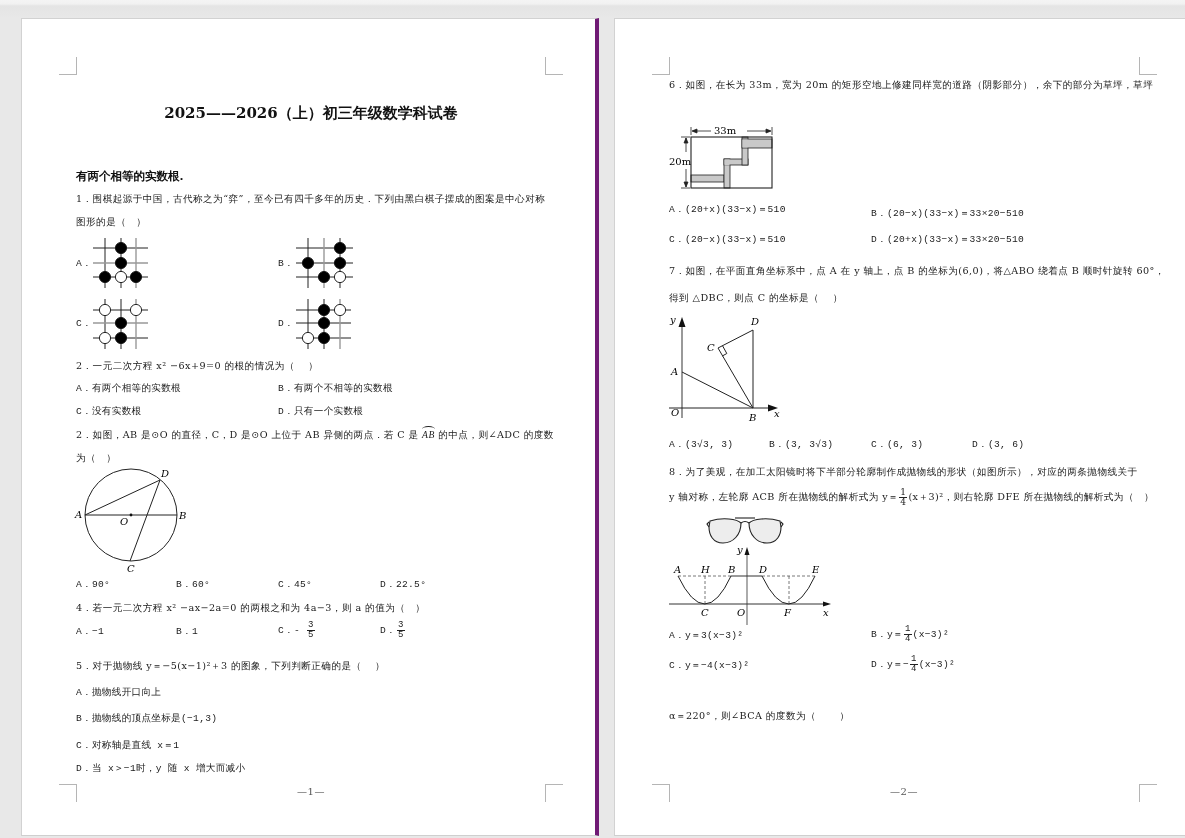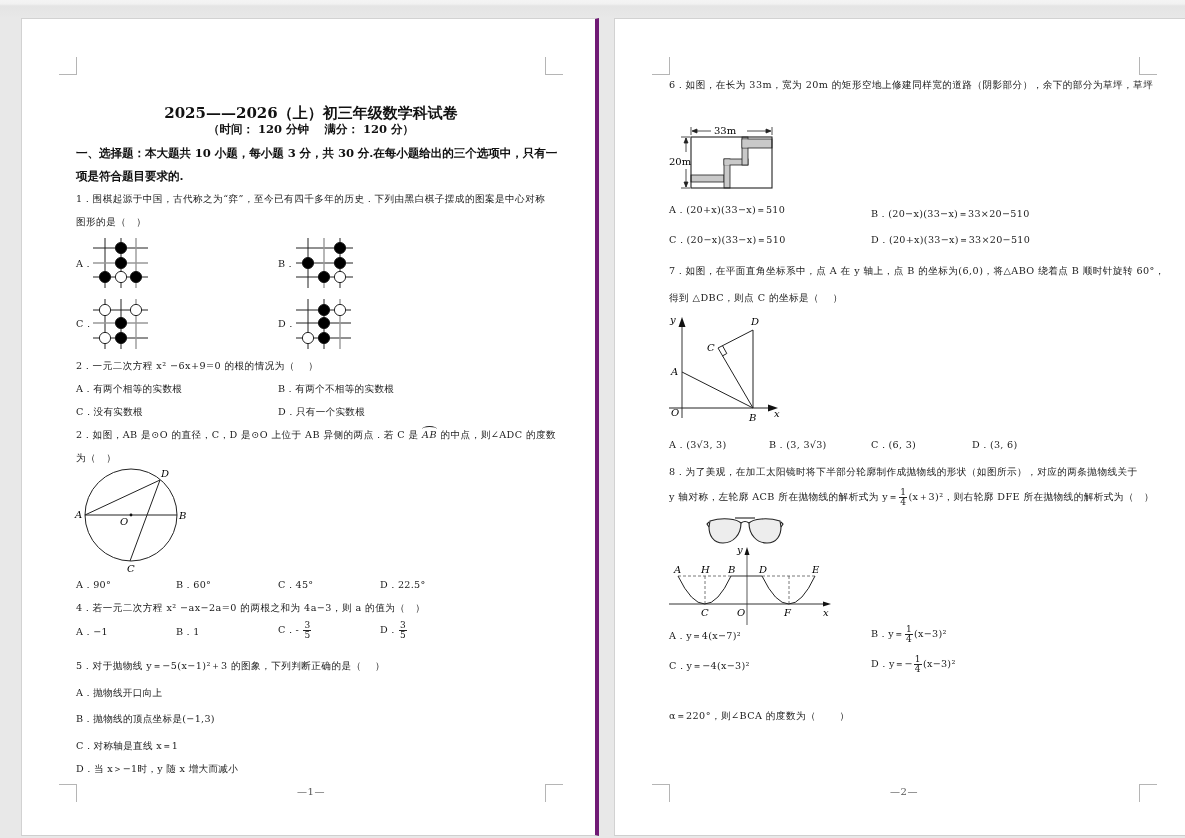--- a/index.html
+++ b/index.html
@@ -20,23 +20,23 @@
   .mk-tl { border-right-width:1px; border-bottom-width:1px; }
   .mk-tr { border-left-width:1px; border-bottom-width:1px; }
   .mk-bl { border-right-width:1px; border-top-width:1px; }
   .mk-br { border-left-width:1px; border-top-width:1px; }
   .handle { position:absolute; left:41px; top:72px; width:9px; height:15px; }
   .handle i { position:absolute; width:2.5px; height:2.5px; background:#9a9a9a; border-radius:1px; }
   .title { position:absolute; left:0; width:578px; text-align:center; font-weight:bold; font-size:15px; top:85px; }
   .subtitle { position:absolute; left:0; width:578px; text-align:center; font-weight:bold; font-size:11.5px; top:103px; }
   .section { position:absolute; left:54px; font-weight:bold; font-size:11.6px; letter-spacing:-0.1px; white-space:nowrap; }
   .q { position:absolute; font-size:9.6px; letter-spacing:0.45px; white-space:nowrap; line-height:14px; color:#1a1a1a; }
-  .opt { position:absolute; font-size:9.6px; letter-spacing:0.3px; white-space:nowrap; line-height:14px; color:#1a1a1a; }
+  .opt { position:absolute; font-size:9.6px; letter-spacing:0.3px; white-space:nowrap; line-height:14px; color:#1a1a1a;font-family:Liberation Mono, monospace; }
   .pnum { position:absolute; left:0; width:578px; text-align:center; top:767px; font-size:10px; color:#555; letter-spacing:0.5px; }
-  .arc { position:relative; display:inline-block; font-style:italic; }
+  .arc { position:relative; display:inline-block; font-style:italic;font-family:Liberation Serif, serif; }
   .arc::before { content:""; position:absolute; left:0; right:0; top:-2px; height:5px; border-top:1px solid #222; border-radius:50% 50% 0 0; }
   .frac { display:inline-block; vertical-align:middle; text-align:center; font-size:9px; line-height:9px; margin:0 1px; }
   .frac span { display:block; }
   .frac .num { border-bottom:1px solid #222; padding:0 1px; }
   svg text { font-family:"DejaVu Serif","Liberation Serif",serif; font-style:italic; }
 </style>
 </head>
 <body>
 
 <div class="topband"></div>
@@ -50,23 +50,21 @@
     <i style="left:6px;top:11px"></i>
 </div>
 
 <div class="page" id="page1">
   <div class="mark mk-tl" style="left:37px;top:38px"></div>
   <div class="mark mk-tr" style="left:523px;top:38px"></div>
   <div class="mark mk-bl" style="left:37px;top:765px"></div>
   <div class="mark mk-br" style="left:523px;top:765px"></div>
 
   <div class="title">2025——2026（上）初三年级数学科试卷</div>
-  <div class="subtitle">（时间：  120 分钟　  满分：  120 分）</div>
-  <div class="section" style="top:127px">一、选择题：本大题共 10 小题，每小题 3 分，共 30 分.在每小题给出的三个选项中，只有一</div>
-  <div class="section" style="top:150px">项是符合题目要求的.</div>
+  <div class="section" style="top:150px">有两个相等的实数根.</div>
 
   <div class="q" style="left:54px;top:173px">1．围棋起源于中国，古代称之为“弈”，至今已有四千多年的历史．下列由黑白棋子摆成的图案是中心对称</div>
   <div class="q" style="left:54px;top:196px">图形的是（　）</div>
 
   <div class="opt" style="left:54px;top:238px">A．</div>
   <div class="opt" style="left:256px;top:238px">B．</div>
   <div class="opt" style="left:54px;top:298px">C．</div>
   <div class="opt" style="left:256px;top:298px">D．</div>
 
   <svg class="abs" style="left:70px;top:218px" width="60" height="52">
@@ -295,21 +293,21 @@
     <text x="63" y="60" font-size="10">B</text>
     <text x="94" y="60" font-size="10">D</text>
     <text x="147" y="60" font-size="10">E</text>
     <text x="36" y="103" font-size="10">C</text>
     <text x="72" y="103" font-size="10">O</text>
     <text x="119" y="103" font-size="10">F</text>
     <text x="158" y="103" font-size="10">x</text>
     <text x="72" y="40" font-size="10">y</text>
   </svg>
 
-  <div class="opt" style="left:54px;top:610px"><span>A．</span><span>y＝4(x−7)²</span></div>
+  <div class="opt" style="left:54px;top:610px"><span>A．</span><span>y＝3(x−3)²</span></div>
   <div class="opt" style="left:256px;top:606px"><span>B．</span><span>y＝</span><span class="frac"><span class="num">1</span><span>4</span></span><span>(x−3)²</span></div>
   <div class="opt" style="left:54px;top:640px"><span>C．</span><span>y＝−4(x−3)²</span></div>
   <div class="opt" style="left:256px;top:636px"><span>D．</span><span>y＝−</span><span class="frac"><span class="num">1</span><span>4</span></span><span>(x−3)²</span></div>
 
   <div class="q" style="left:54px;top:690px">α＝220°，则∠BCA 的度数为（　　 ）</div>
 
   <div class="pnum">—2—</div>
 </div>
 
 </body></html>

